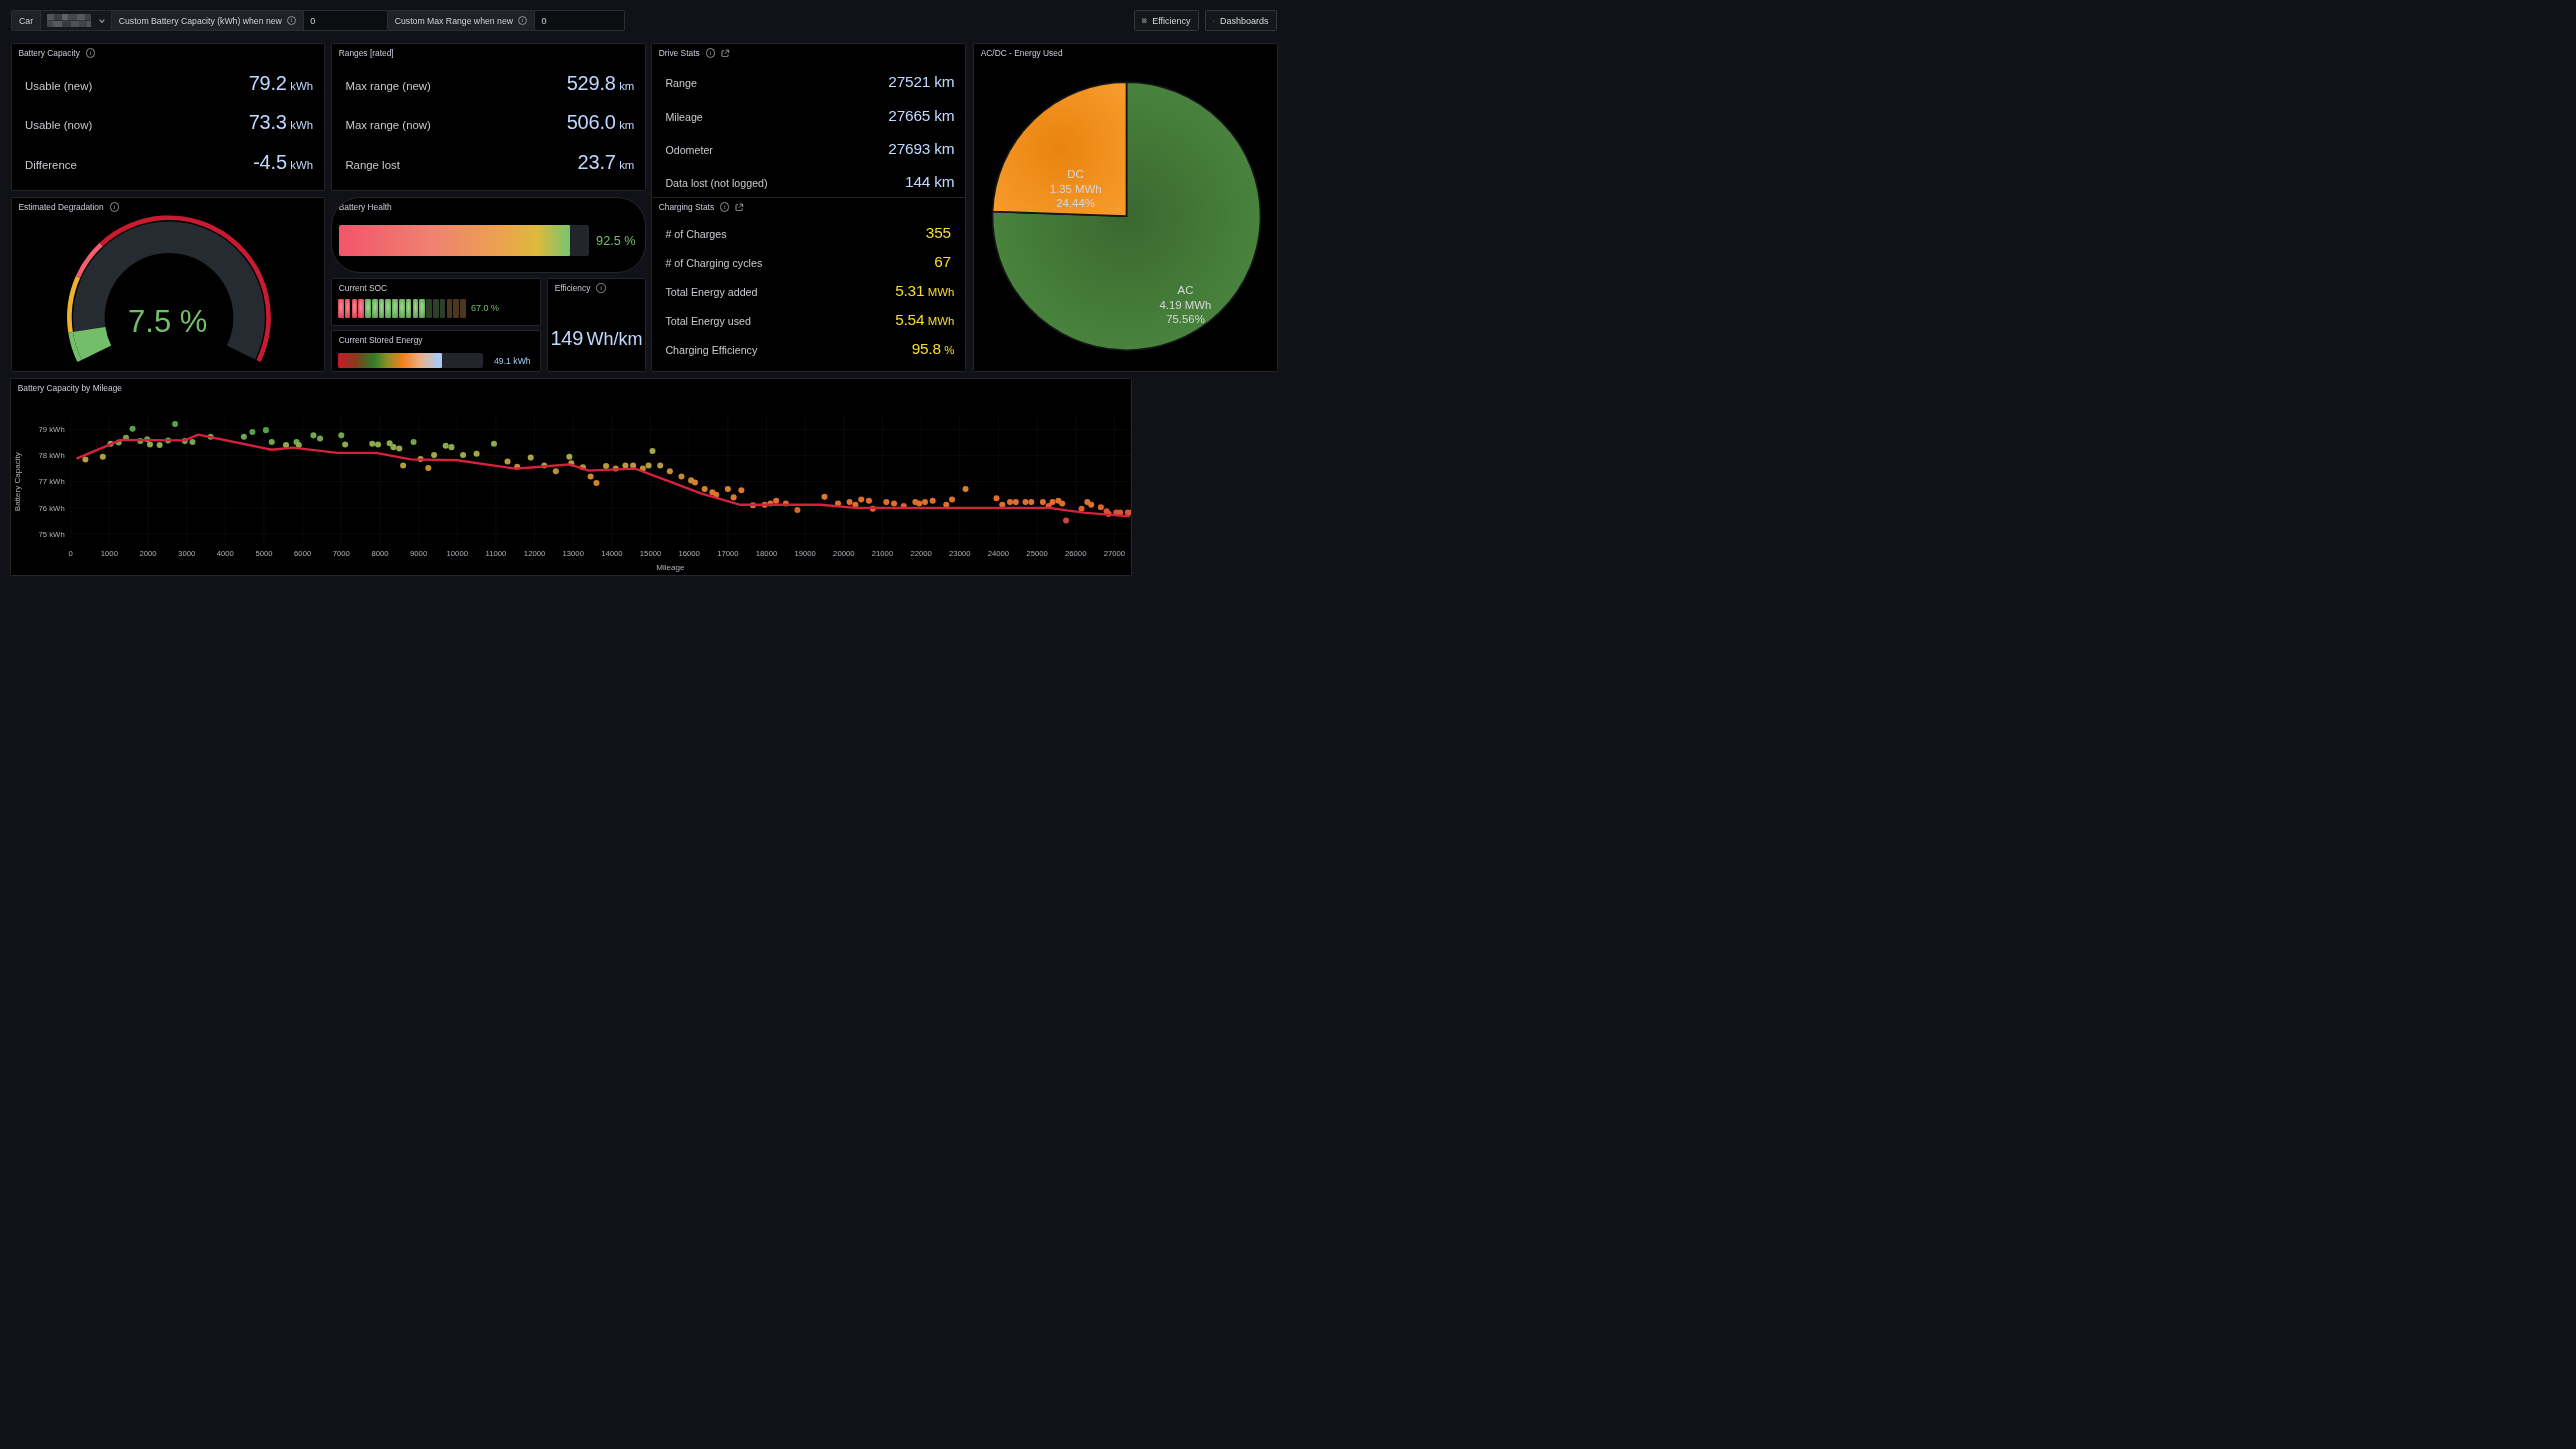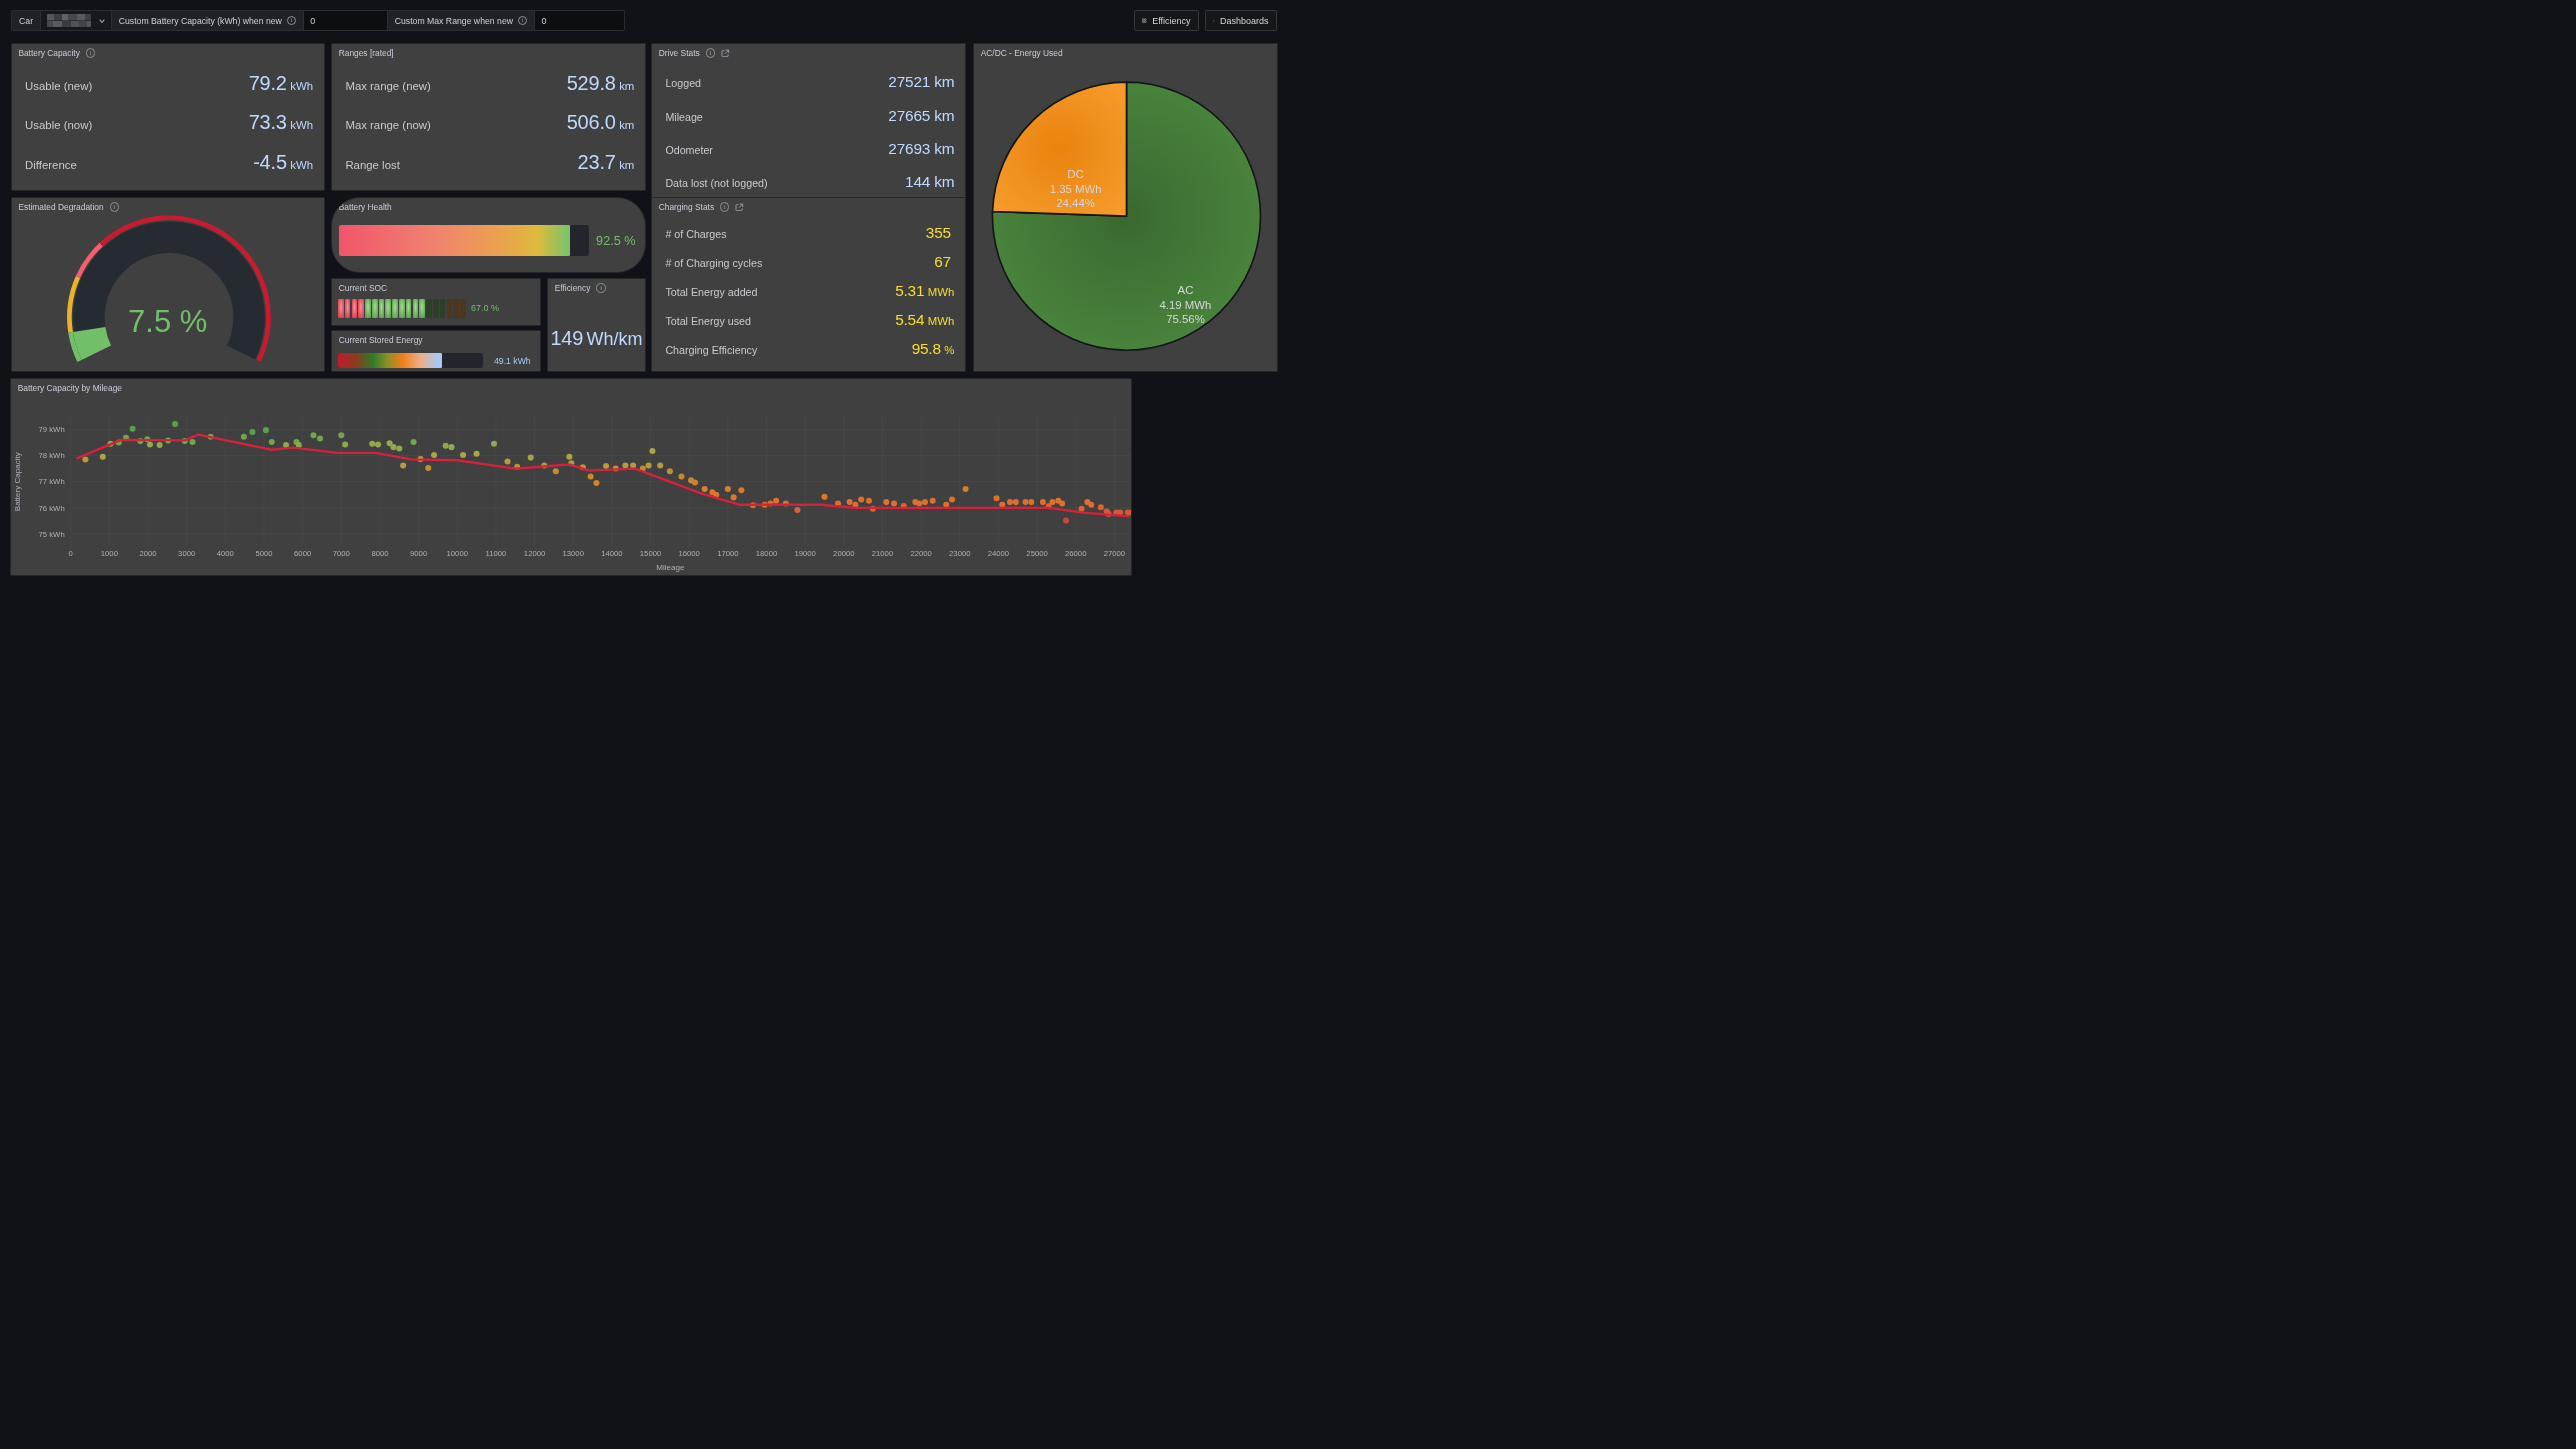--- a/index.html
+++ b/index.html
@@ -22,21 +22,21 @@
       linear-gradient(90deg,#46474C 0 6px,#595A60 6px 14.8px,#3A3B40 14.8px 24px,#515257 24px 32px,#434449 32px 40px,#54555A 40px 44px);
     background-size:100% 50%,100% 50%; background-position:top,bottom; background-repeat:no-repeat; }
   .tb-btn { position:absolute; top:10px; height:21px; display:flex; align-items:center; gap:5.4px;
     padding:0 7.4px; border:0.7px solid #34373D; border-radius:1.3px; background:#15171B;
     font-size:9px; font-weight:500; color:#D5D6DB; cursor:pointer; }
   .info-i { display:inline-flex; width:9.4px; height:9.4px; border:0.7px solid #8F9196; border-radius:50%;
     align-items:center; justify-content:center; font-size:6px; font-style:normal; color:#9DA0A8;
     font-family:"Liberation Serif", serif; flex:0 0 auto; }
 
   
-  .panel { position:absolute; background:#404040; border:0.7px solid #24262C; border-radius:1.3px; overflow:hidden; }
+  .panel { position:absolute; background:#000000; border:0.7px solid #24262C; border-radius:1.3px; overflow:hidden; }
   .ptitle { position:absolute; left:6.7px; top:4px; display:flex; align-items:center; gap:6px;
     font-size:8.4px; font-weight:500; color:#CCCCDC; z-index:3; white-space:nowrap; }
   .picon { color:#9DA0A8; display:inline-flex; }
 
   .rows { position:absolute; left:13.4px; right:10.7px; top:20px; bottom:8px;
     display:flex; flex-direction:column; justify-content:space-around; }
   .row { display:flex; align-items:baseline; justify-content:space-between; }
   .rlabel { font-size:11.4px; color:#C9CACF; font-weight:400; }
   .rows.small .rlabel { font-size:10.7px; }
   .rval { display:flex; align-items:baseline; }
@@ -190,21 +190,21 @@
       <svg class="picon" width="8.7" height="8.7" viewBox="0 0 13 13">
         <g fill="none" stroke="#9DA0A8" stroke-width="1.4">
           <path d="M5 2.5 H2.5 A1 1 0 0 0 1.5 3.5 V10.5 A1 1 0 0 0 2.5 11.5 H9.5 A1 1 0 0 0 10.5 10.5 V8"></path>
           <path d="M7 1.5 H11.5 V6"></path>
             <line x1="11" y1="2" x2="6" y2="7"></line>
         </g>
       </svg>
     </div>
     <div class="rows small kmrow" style="top:21.5px;">
       <div class="row">
-          <span class="rlabel">Logged</span>
+          <span class="rlabel">Range</span>
           <span class="rnum">27521 km</span>
         </div>
       <div class="row">
           <span class="rlabel">Mileage</span>
           <span class="rnum">27665 km</span>
         </div>
       <div class="row">
           <span class="rlabel">Odometer</span>
           <span class="rnum">27693 km</span>
         </div>

